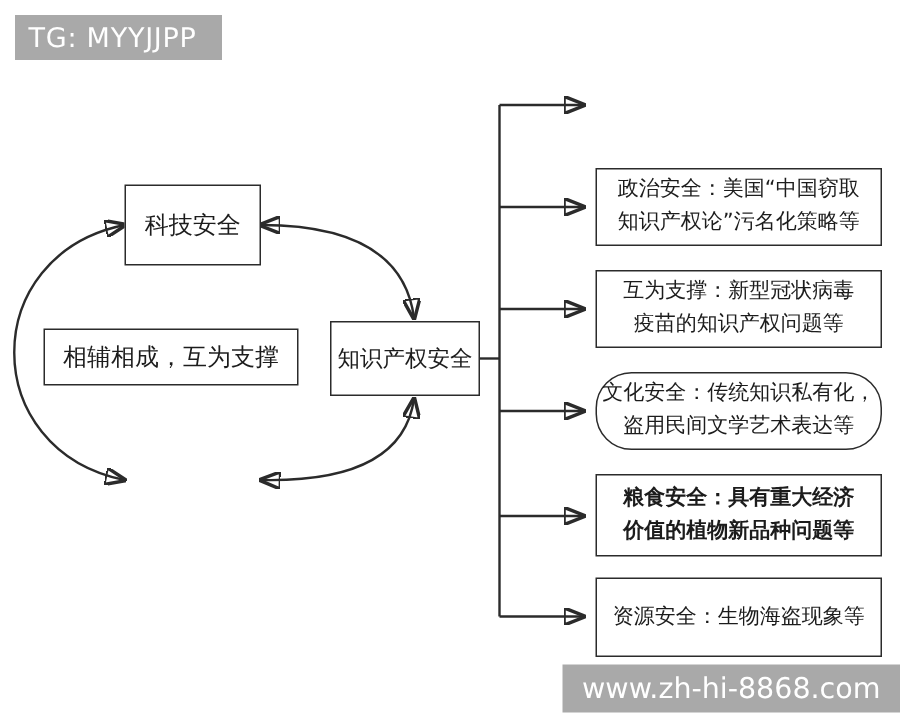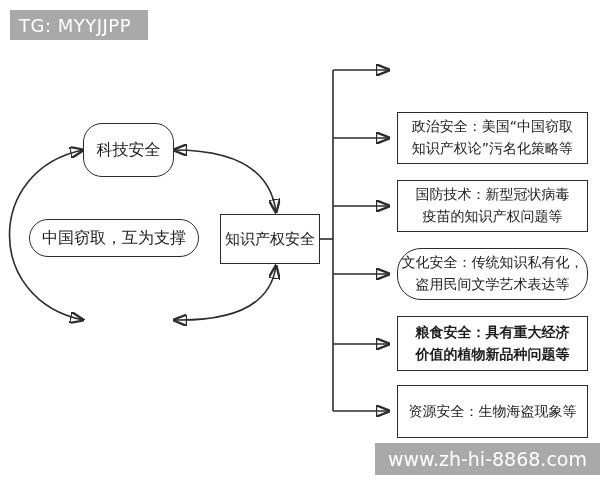--- a/index.html
+++ b/index.html
@@ -19,21 +19,21 @@
   svg.connectors path{stroke:var(--line); fill:none; stroke-width:1.6;}
   .arrowhead{fill:var(--line); stroke:none;}
 
   .node{
     position:absolute; z-index:2;
     background:var(--box-bg);
     border:1.5px solid var(--box-border);
     display:flex; align-items:center; justify-content:center;
     text-align:center; line-height:1.5; color:var(--text);
   }
-  .node.small{font-size:16px;border-radius:19px;}
+  .node.small{font-size:16px;}
   .node.center-node{font-size:15px;}
   .node.right-node{font-size:14px; white-space:pre-line; line-height:1.55; padding:0 2px;}
 
   #node-tech     {left:83px;  top:123px; width:91px;  height:54px;}
   #node-econ     {left:83px;  top:294px; width:91px;  height:53px;}
   #node-relation {left:29px;  top:219px; width:170px; height:38px; font-size:16px;}
   #node-center   {left:220px; top:214px; width:100px; height:50px;}
 
   .right-node{left:397px; width:191px;}
   #rnode-0{top:44px;  height:52px;}
@@ -78,30 +78,30 @@
     <path d="M 333 206 H 389" marker-end="url(#arrow)"></path>
     <path d="M 333 274 H 389" marker-end="url(#arrow)"></path>
     <path d="M 333 344 H 389" marker-end="url(#arrow)"></path>
     <path d="M 333 411 H 389" marker-end="url(#arrow)"></path>
   </svg>
 
   <div class="badge" id="badge-tg">TG: MYYJJPP</div>
 
   <div class="node small" id="node-tech">科技安全</div>
 
-  <div class="node small" id="node-relation">中国窃取，互为支撑</div>
+  <div class="node small" id="node-relation">相辅相成，互为支撑</div>
 
 
   <div class="node center-node" id="node-center">知识产权安全</div>
 
 
   <div class="node right-node" id="rnode-1">政治安全：美国“中国窃取
 知识产权论”污名化策略等</div>
 
-  <div class="node right-node" id="rnode-2">国防技术：新型冠状病毒
+  <div class="node right-node" id="rnode-2">互为支撑：新型冠状病毒
 疫苗的知识产权问题等</div>
 
   <div class="node right-node" id="rnode-3">文化安全：传统知识私有化，
 盗用民间文学艺术表达等</div>
 
   <div class="node right-node" id="rnode-4">粮食安全：具有重大经济
 价值的植物新品种问题等</div>
 
   <div class="node right-node" id="rnode-5">资源安全：生物海盗现象等</div>
 

